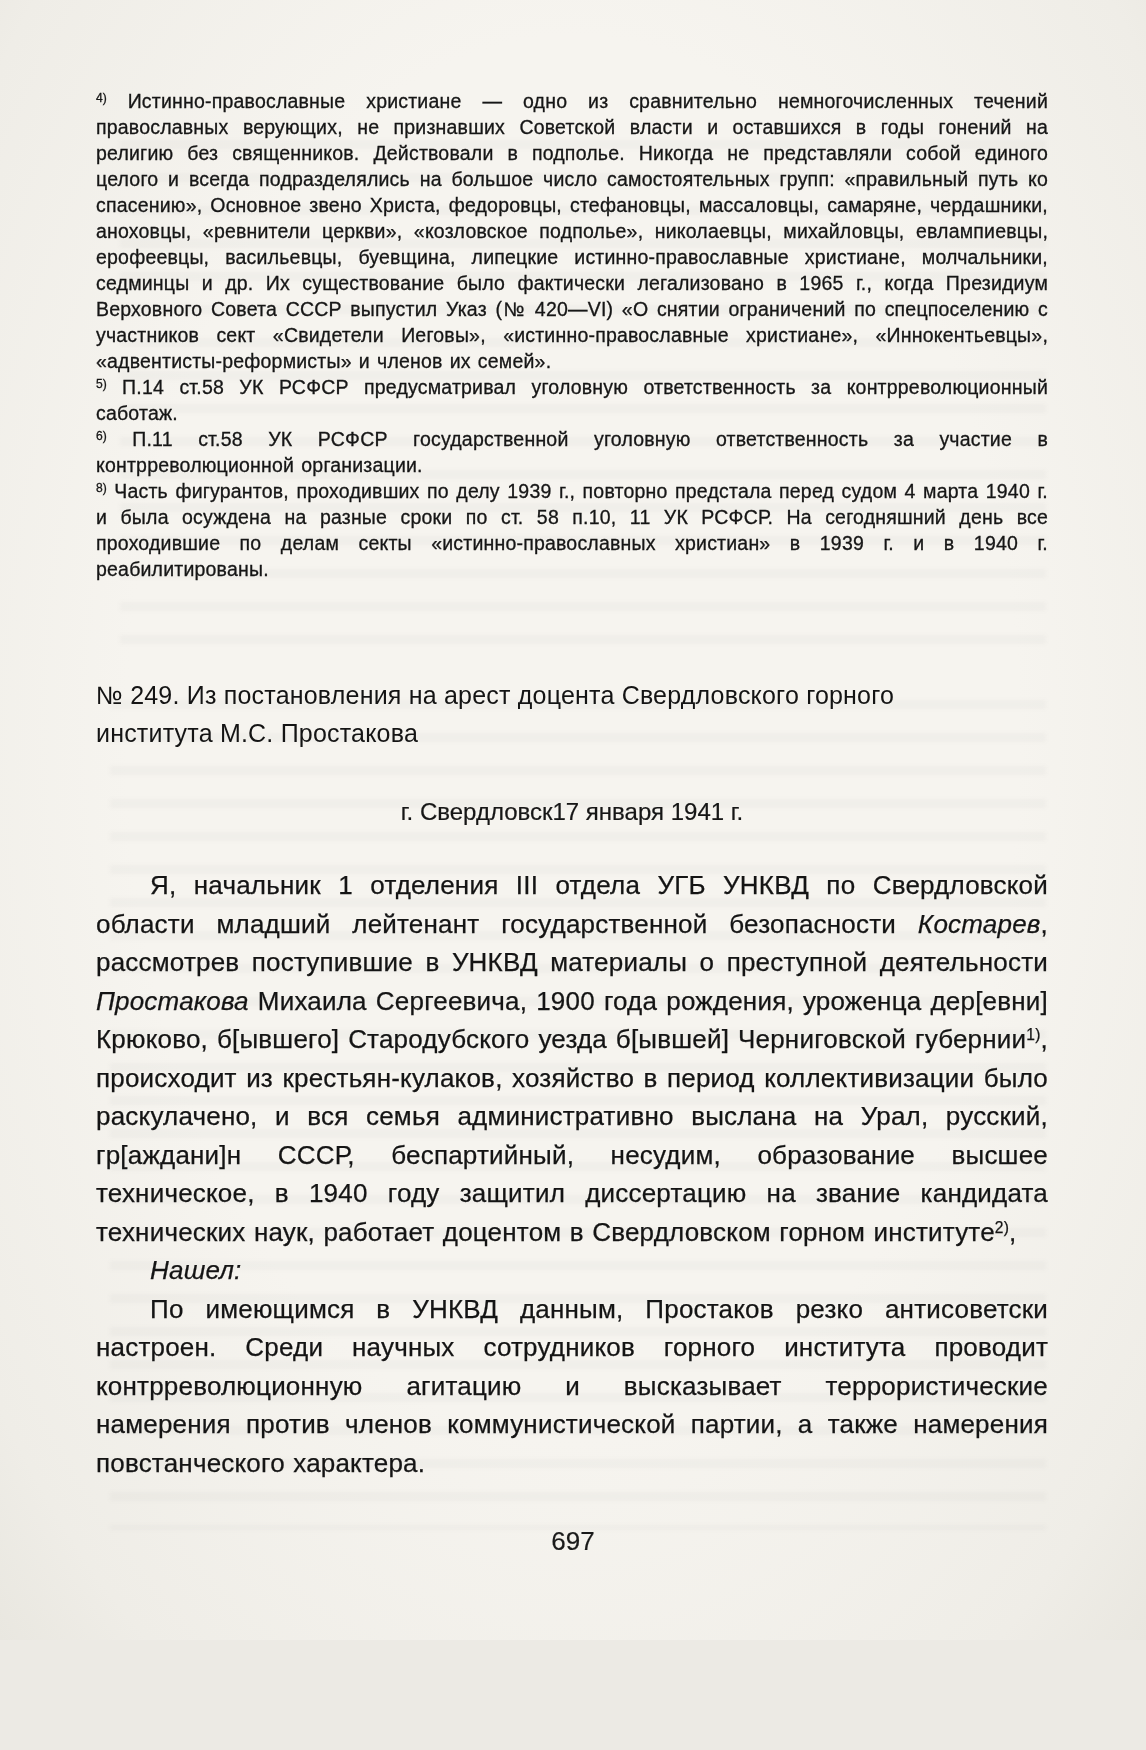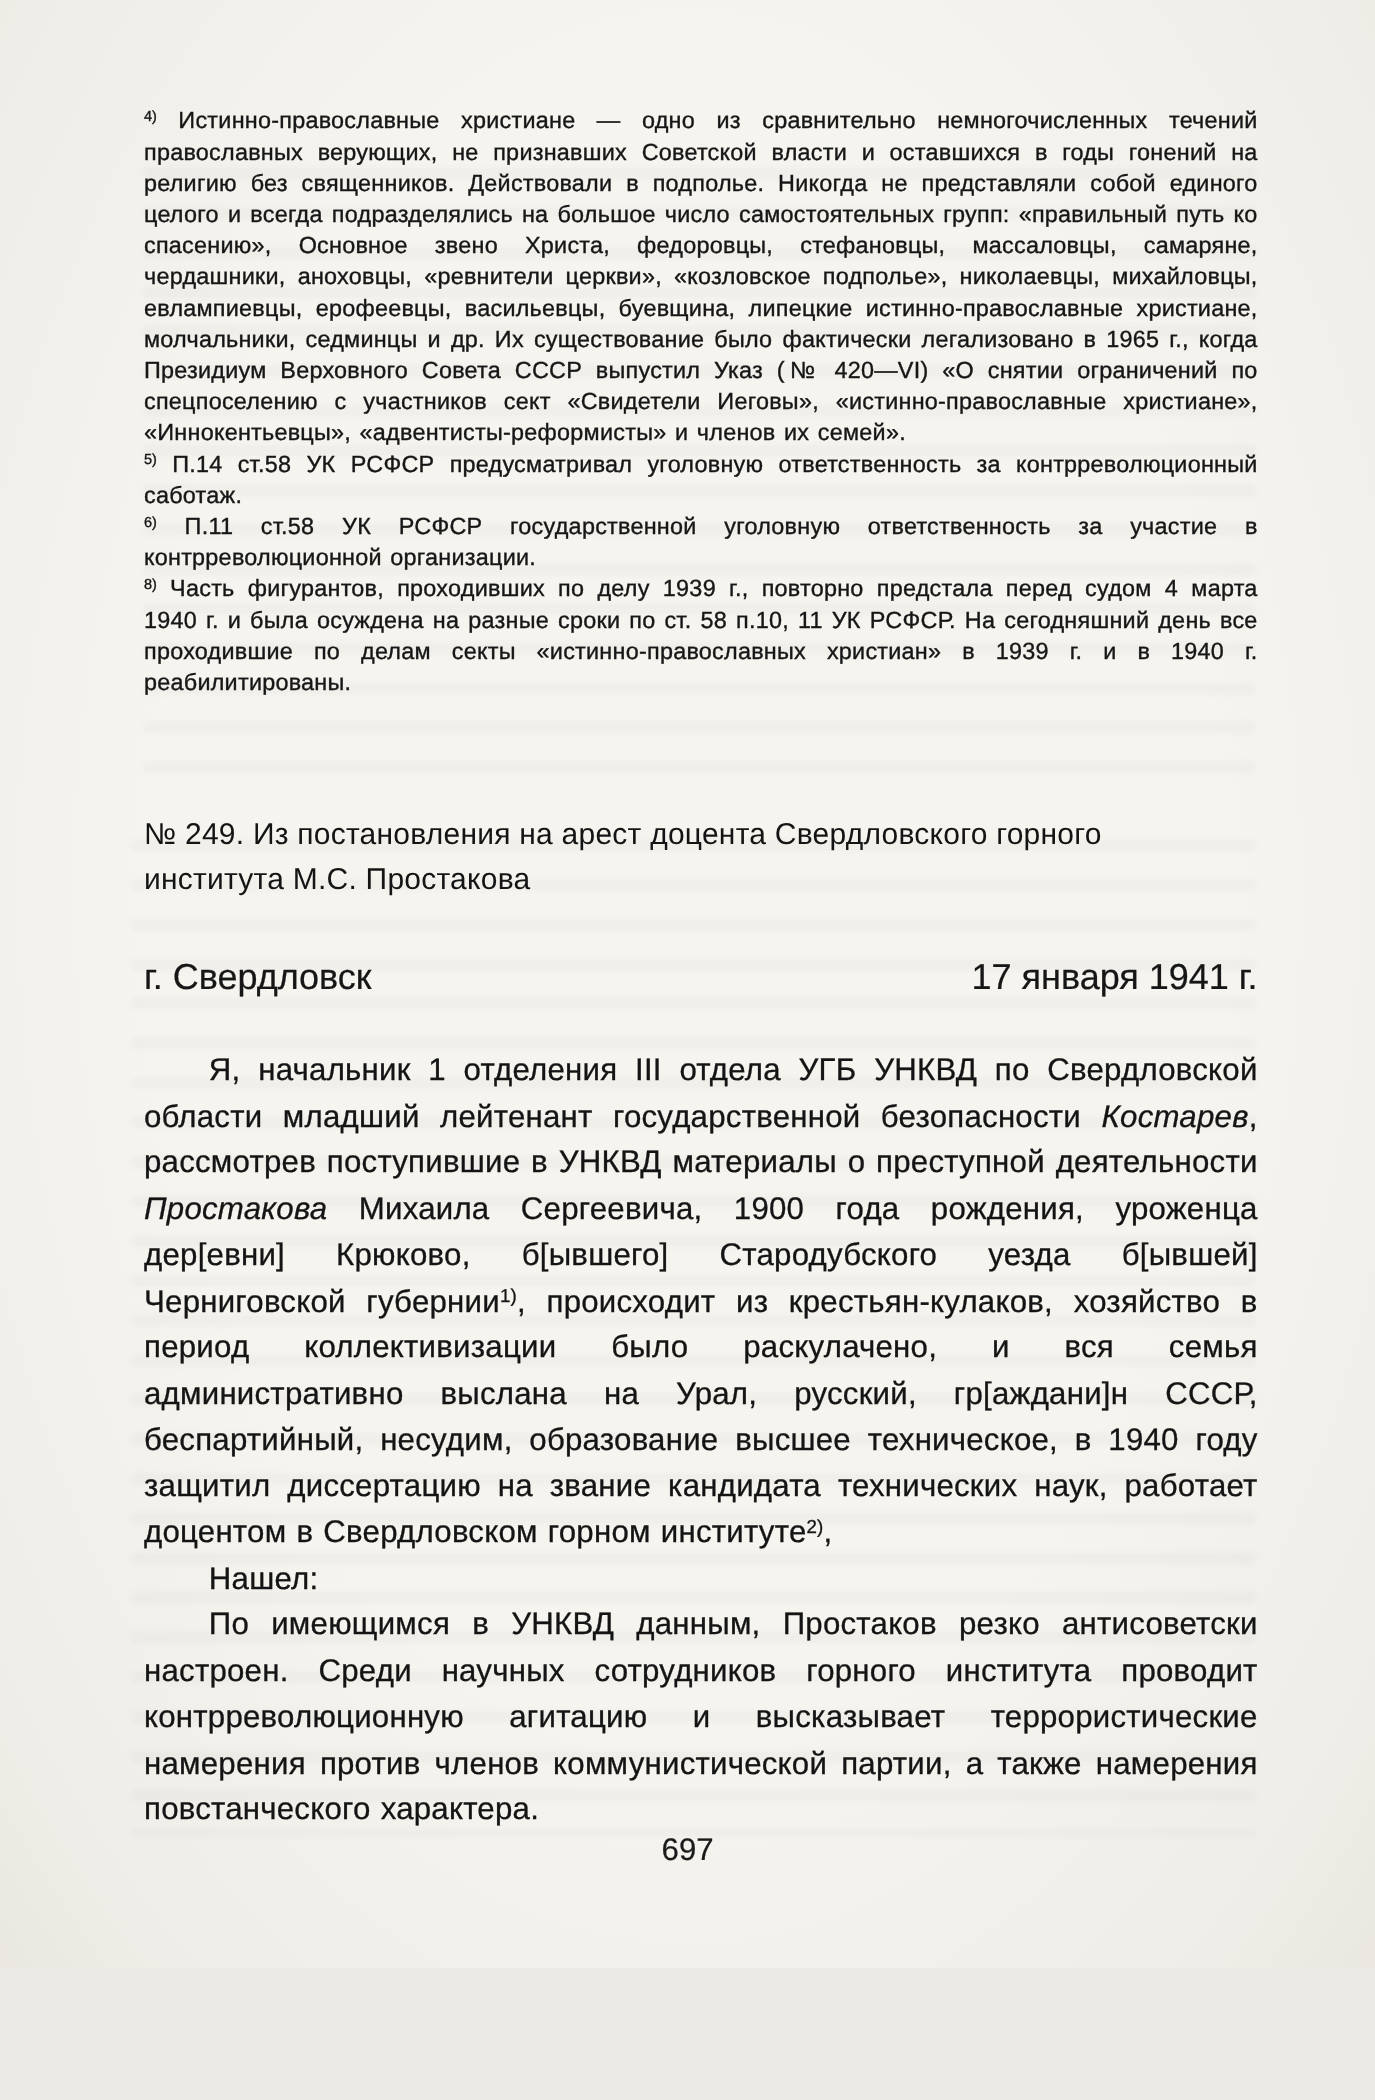--- a/index.html
+++ b/index.html
@@ -13,21 +13,20 @@
     font-family: "Liberation Sans", "DejaVu Sans", sans-serif;
     overflow: hidden;
   }
   .page {
     position: relative;
     width: 1146px;
     height: 1640px;
     background: radial-gradient(ellipse at 50% 45%, #f6f4ef 55%, #efede7 88%, #e9e7e0 100%);
     color: #1c1c1c;
     box-sizing: border-box;
-    padding-left: 24px;
   }
   
   .bleed {
     position: absolute;
     pointer-events: none;
     background: repeating-linear-gradient(
       180deg,
       rgba(110,110,110,0.085) 0px,
       rgba(110,110,110,0.085) 9px,
       rgba(110,110,110,0.0) 9px,
@@ -70,24 +69,24 @@
     font-size: 25px;
     line-height: 38px;
     font-weight: normal;
     letter-spacing: 0.2px;
     color: #141414;
   }
 
   
   .dateline {
     display: flex;
-    justify-content: space-between;
+    justify-content: center;
     align-items: baseline;
     margin-top: 46px;
-    font-size: 30px;
+    font-size: 24px;
     color: #161616;
     -webkit-text-stroke: 0.2px #161616;
   }
 
   
   .doc-body {
     margin-top: 40px;
   }
   .body-para {
     margin: 0;
@@ -138,21 +137,21 @@
 
     <h2 class="doc-heading">№ 249. Из постановления на арест доцента Свердловского горного института М.С. Простакова</h2>
 
     <div class="dateline">
       <span>г. Свердловск</span>
       <span>17 января 1941 г.</span>
     </div>
 
     <div class="doc-body">
       <p class="body-para"><span>Я, начальник 1 отделения III отдела УГБ УНКВД по Свердловской области младший лейтенант государственной безопасности </span><span style="font-style: italic;">Костарев</span><span>, рассмотрев поступившие в УНКВД материалы о преступной деятельности </span><span style="font-style: italic;">Простакова</span><span> Михаила Сергеевича, 1900 года рождения, уроженца дер[евни] Крюково, б[ывшего] Стародубского уезда б[ывшей] Черниговской губернии</span><sup>1)</sup><span>, происходит из крестьян-кулаков, хозяйство в период коллективизации было раскулачено, и вся семья административно выслана на Урал, русский, гр[аждани]н СССР, беспартийный, несудим, образование высшее техническое, в 1940 году защитил диссертацию на звание кандидата технических наук, работает доцентом в Свердловском горном институте</span><sup>2)</sup><span>,</span></p>
-      <p class="body-para"><span style="">Нашел:</span></p>
+      <p class="body-para"><span style="font-style: italic;">Нашел:</span></p>
       <p class="body-para"><span>По имеющимся в УНКВД данным, Простаков резко антисоветски настроен. Среди научных сотрудников горного института проводит контрреволюционную агитацию и высказывает террористические намерения против членов коммунистической партии, а также намерения повстанческого характера.</span></p>
     </div>
 
   </div>
 
   <div class="page-number">697</div>
 
 </div>
 
 </body></html>

